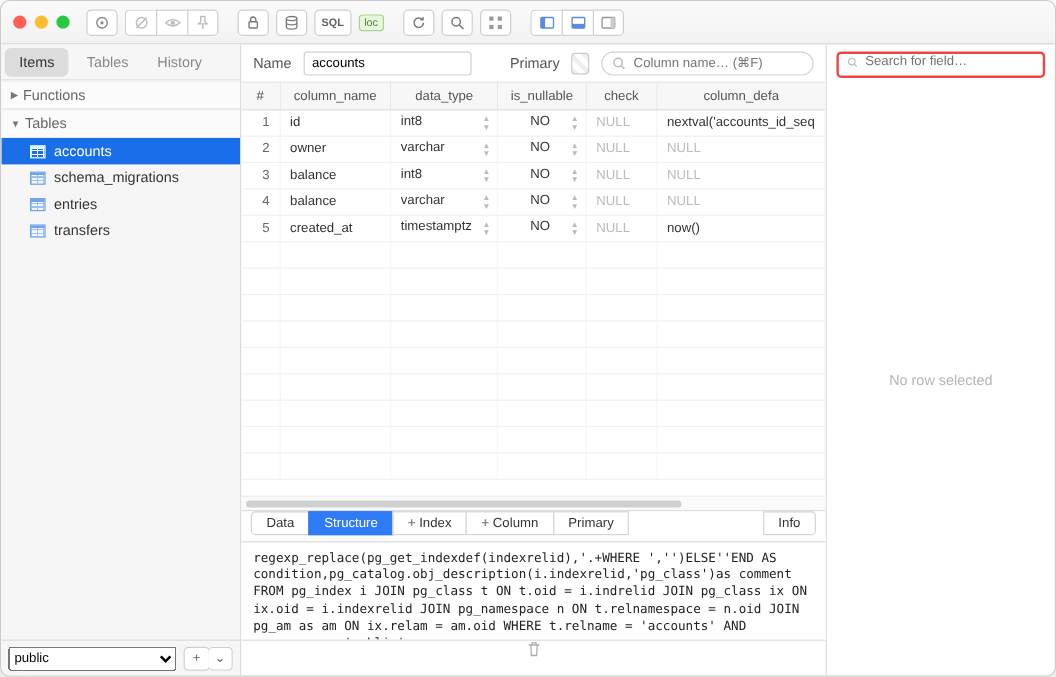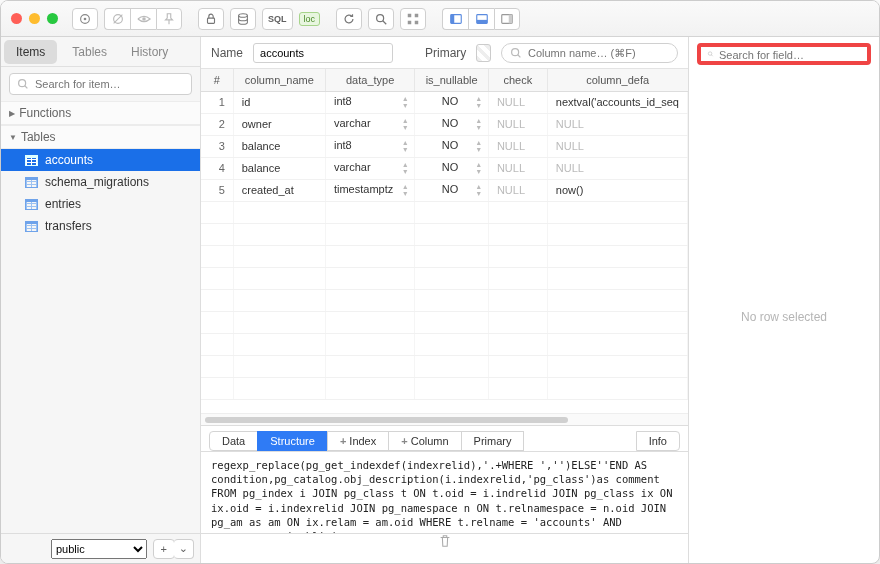--- a/index.html
+++ b/index.html
@@ -31,21 +31,21 @@
 .tri { font-size:8px; color:#777;}
 .node { padding:4px 8px 4px 24px; display:flex; align-items:center; gap:7px; }
 .node.selected { background:#1a6fe8; color:#fff;}
 .node.selected .tbl-ico{ filter:brightness(200%);}
 .tbl-ico { width:13px; height:11px; display:inline-block; background:
   linear-gradient(#6fa3ea 0 2px, transparent 2px),
   repeating-linear-gradient(#9cc2f2 0 1px, transparent 1px 3px),
   repeating-linear-gradient(90deg,#9cc2f2 0 1px, transparent 1px 5px);
   border:1px solid #6fa3ea;}
 .sb-footer { height:30px; border-top:1px solid #ddd; display:flex; align-items:center; padding:0 6px; gap:6px;}
-.sb-footer select { height:20px; font-size:11px; flex:1;margin-left:44px;}
+.sb-footer select { height:20px; font-size:11px; flex:1;}
 .sb-footer .tb-btn{min-width:22px; height:20px;}
 
 .main { flex:1; display:flex; flex-direction:column; border-right:1px solid #ddd; overflow:hidden;}
 .m-top { height:32px; border-bottom:1px solid #e3e3e3; display:flex; align-items:center; gap:10px; padding:0 10px;}
 .m-top label{ color:#555;}
 .m-top input[type=text]{ height:20px; border:1px solid #d0d0d0; border-radius:3px; padding:0 6px; font-size:11px;}
 .m-top .name-field{ width:140px;}
 .primary-box{ width:28px; height:18px; background:repeating-linear-gradient(45deg,#eee 0 4px,#fff 4px 8px); border:1px solid #ccc; border-radius:3px;}
 .col-search{ flex:1; max-width:180px; height:20px; border:1px solid #d0d0d0; border-radius:10px; display:flex; align-items:center; gap:5px; padding:0 7px; color:#aaa;}
 .col-search input{border:none; outline:none; font-size:11px; flex:1; background:transparent;}
@@ -56,36 +56,36 @@
 table.grid thead th:last-child{border-right:none;}
 table.grid td { height:22px; border-bottom:1px solid #f1f1f1; border-right:1px solid #f5f5f5; padding:0 8px;}
 table.grid td.idx{ text-align:right; color:#666; width:40px;}
 table.grid td.null{ color:#bbb;}
 table.grid td.ctr{ text-align:center;}
 .stepper { float:right; color:#bbb; font-size:8px; line-height:7px; letter-spacing:-1px;}
 
 .scrollbar { height:12px; background:#fafafa; border-top:1px solid #eee; position:relative;}
 .scrollbar .thumb{ position:absolute; left:4px; right:120px; top:3px; height:6px; background:#d0d0d0; border-radius:3px;}
 
-.m-tabs { height:26px; border-top:1px solid #ddd; display:flex; align-items:flex-end; padding:0 8px; gap:0;}
+.m-tabs { height:26px; border-top:1px solid #ddd; display:flex; align-items:flex-start; padding:0 8px; gap:0;}
 .m-tabs .mt { padding:3px 12px; font-size:11px; color:#333; border:1px solid #d4d4d4; background:#fff; margin-left:-1px;}
 .m-tabs .mt:first-child{border-radius:4px 0 0 4px; margin-left:0;}
 .m-tabs .mt:last-child{border-radius:0 4px 4px 0;}
 .m-tabs .mt.active{ background:#2f7bf5; color:#fff; border-color:#2f7bf5;}
 .m-tabs .info{ margin-left:auto; border-radius:4px;}
 .m-tabs .plus{font-weight:600; color:#888; margin-right:3px;}
 
 .sql { border-top:1px solid #ddd; background:#fff; font-family: Menlo, Consolas, monospace; font-size:10.5px; color:#222; padding:6px 10px; line-height:1.35; height:82px; overflow:hidden;}
 
 .m-foot { height:30px; border-top:1px solid #ddd; display:flex; align-items:center; gap:27px; padding:0 10px; color:#555;flex-direction:column;}
 .trash{ color:#999;}
 .chk{ width:12px; height:12px; border:1px solid #bbb; border-radius:3px; display:inline-block;}
 
 .inspector { width:190px; display:flex; flex-direction:column;}
-.ins-search{ margin:6px 8px; height:22px; border:4px solid #ef4444; border-radius:4px; display:flex; align-items:flex-end; padding:0 6px; color:#aaa; gap:5px;}
+.ins-search{ margin:6px 8px; height:22px; border:2px solid #ef4444; border-radius:4px; display:flex; align-items:flex-start; padding:0 6px; color:#aaa; gap:5px;}
 .ins-search input{border:none; outline:none; font-size:11px; flex:1; background:transparent;}
 .ins-empty{ flex:1; display:flex; align-items:center; justify-content:center; color:#b5b5b5; font-size:12px;}
 
 svg{display:block;}
 .ico{width:14px;height:14px;}
 </style>
 </head>
 <body>
 
 <div class="window">
@@ -181,27 +181,20 @@
     </div>
   </div>
 
   <div class="body">
 
     <div class="sidebar">
       <div class="sb-tabs">
         <div class="sb-tab active">Items</div>
         <div class="sb-tab">Tables</div>
         <div class="sb-tab">History</div>
-      </div>
-      <div class="search-box">
-        <svg class="ico" viewBox="0 0 16 16">
-            <circle cx="7" cy="7" r="4" fill="none" stroke="#bbb" stroke-width="1.4"></circle>
-            <line x1="10" y1="10" x2="13" y2="13" stroke="#bbb" stroke-width="1.4"></line>
-          </svg>
-        <input placeholder="Search for item…" style="">
       </div>
       <div class="tree">
         <div class="group-hdr">
             <span class="tri">▶</span>
             <span>Functions</span>
           </div>
         <div class="group-hdr">
             <span class="tri">▼</span>
             <span>Tables</span>
           </div>

